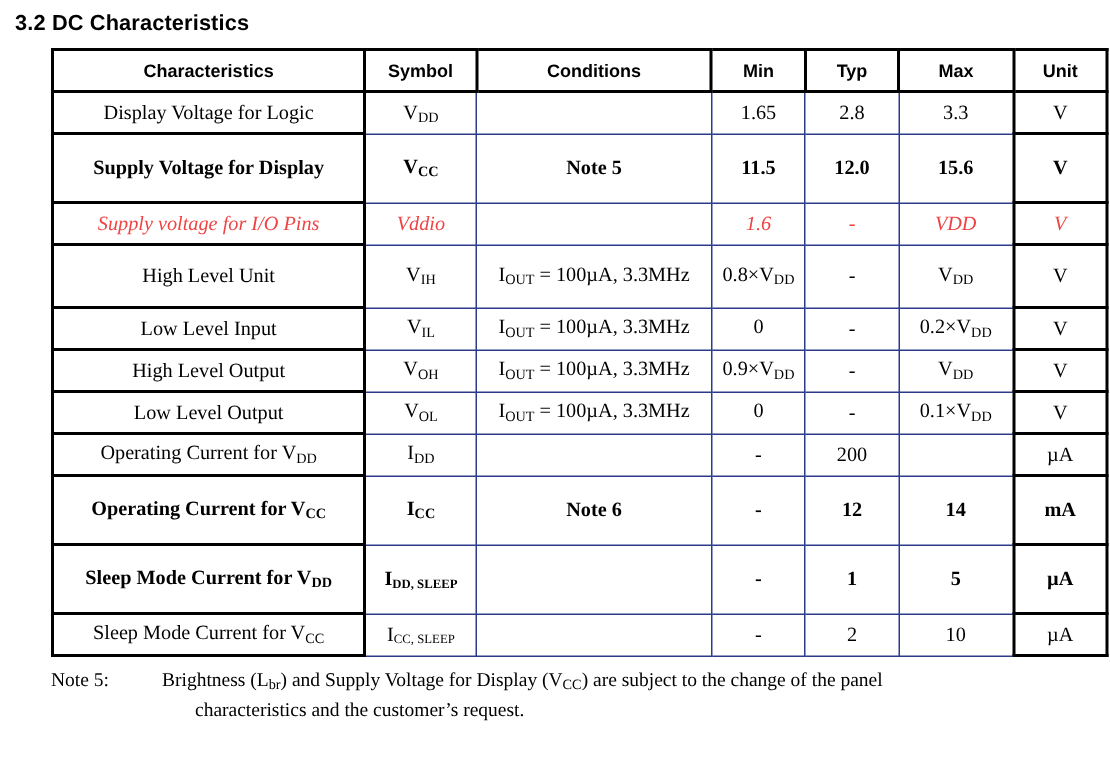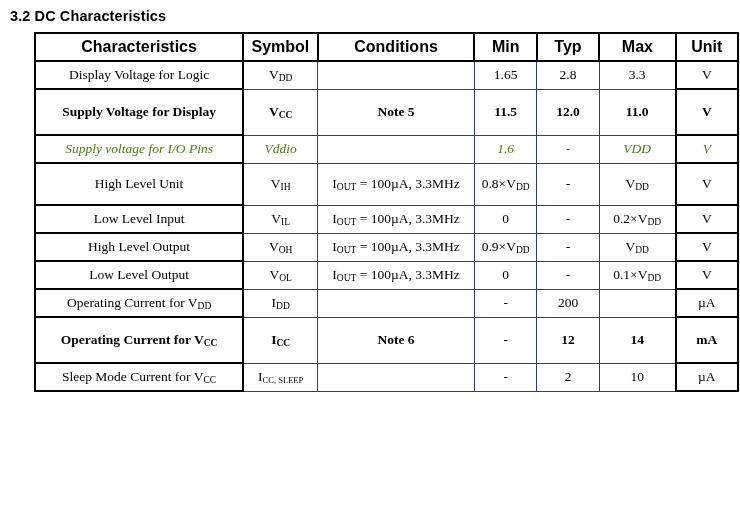--- a/index.html
+++ b/index.html
@@ -39,42 +39,42 @@
     border: 1px solid #2c3a8c;
     padding: 0;
     text-align: center;
     vertical-align: middle;
     font-size: 13.5px;
     font-family: "Liberation Serif", serif;
   }
   table.dc thead th {
     font-family: "Liberation Sans", sans-serif;
     font-weight: bold;
-    font-size: 16px;
+    font-size: 12px;
     height: 26px;
   }
   table.dc tbody td {
     height: 26px;
   }
   .outer {
     border: 2px solid #000000 !important;
   }
   
   col.c-char  { width: 207px; }
   col.c-sym   { width: 74px; }
   col.c-cond  { width: 156px; }
   col.c-min   { width: 62px; }
   col.c-typ   { width: 62px; }
   col.c-max   { width: 76px; }
   col.c-unit  { width: 62px; }
 
   .char-cell { font-size: 13.5px; }
   .italic-row td {
     font-style: italic;
-    color: #4d7c0f;
+    color: #ef4444;
   }
   .sub {
     font-size: 9.5px;
     vertical-align: -0.25em;
     text-align: center;
   }
   .smallcapssub {
     font-size: 8.5px;
     vertical-align: -0.2em;
   }
@@ -144,21 +144,21 @@
         <td>3.3</td>
         <td class="outer">V</td>
       </tr>
 
       <tr>
         <td class="outer char-cell tall">Supply Voltage for Display</td>
         <td class="tall"><span>V</span><span class="sub">CC</span></td>
         <td class="tall">Note 5</td>
         <td class="tall">11.5</td>
         <td class="tall">12.0</td>
-        <td class="tall">11.0</td>
+        <td class="tall">15.6</td>
         <td class="outer tall">V</td>
       </tr>
 
       <tr class="italic-row">
         <td class="outer char-cell">Supply voltage for I/O Pins</td>
         <td>Vddio</td>
         <td></td>
         <td>1.6</td>
         <td>-</td>
         <td>VDD</td>
@@ -218,35 +218,51 @@
       <tr>
         <td class="outer char-cell tall"><span>Operating Current for V</span><span class="sub">CC</span></td>
         <td class="tall"><span>I</span><span class="sub">CC</span></td>
         <td class="tall">Note 6</td>
         <td class="tall">-</td>
         <td class="tall">12</td>
         <td class="tall">14</td>
         <td class="outer tall">mA</td>
       </tr>
 
+      <tr>
+        <td class="outer char-cell tall"><span>Sleep Mode Current for V</span><span class="sub">DD</span></td>
+        <td class="tall"><span>I</span><span class="smallcapssub">DD, SLEEP</span></td>
+        <td class="tall"></td>
+        <td class="tall">-</td>
+        <td class="tall">1</td>
+        <td class="tall">5</td>
+        <td class="outer tall">µA</td>
+      </tr>
 
       <tr>
         <td class="outer char-cell"><span>Sleep Mode Current for V</span><span class="sub">CC</span></td>
         <td class="outer-bottom"><span>I</span><span class="smallcapssub">CC, SLEEP</span></td>
         <td></td>
         <td>-</td>
         <td>2</td>
         <td>10</td>
         <td class="outer">µA</td>
       </tr>
 
     </tbody>
   </table>
 
   <div class="notes">
 
+    <div class="note-row">
+      <div class="note-label">Note 5:</div>
+      <div class="note-text">
+        <span>Brightness (L</span><span class="sub">br</span><span>) and Supply Voltage for Display (V</span><span class="sub">CC</span><span>) are subject to the change of the panel</span>
+        <span class="cont">characteristics and the customer’s request.</span>
+      </div>
+    </div>
 
     <div class="sep"></div>
 
 
   </div>
 
 </div>
 
 </body></html>

